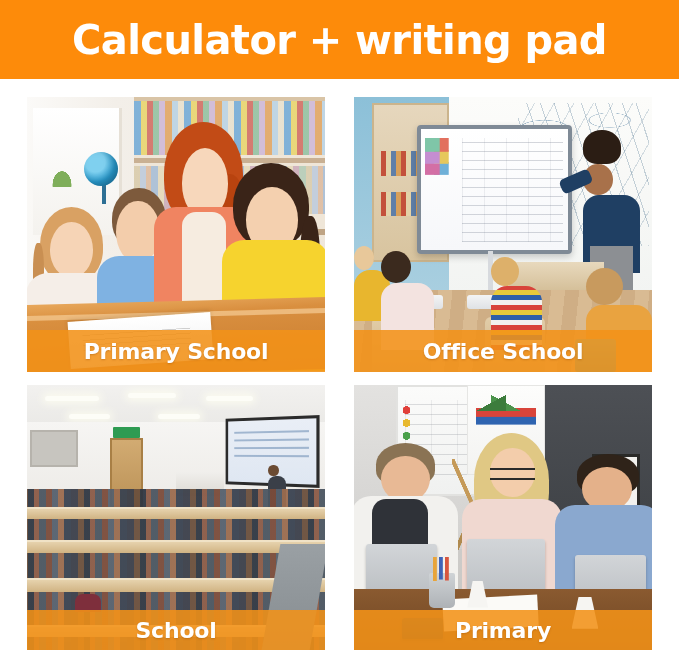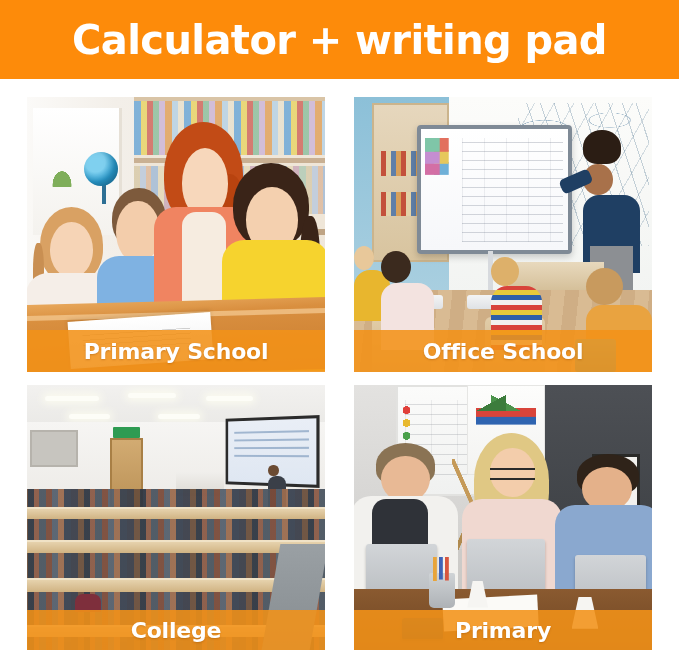--- a/index.html
+++ b/index.html
@@ -592,21 +592,21 @@
           <div class="green" style="right:6%;top:42%;"></div>
           <div class="tier" style="top:56%;height:9%;"></div>
           <div class="crowd" style="top:65%;height:20%;"></div>
           <div class="maroon" style="left:16%;top:66%;"></div>
           <div class="tier" style="top:85%;height:10%;"></div>
           <div class="crowd" style="top:92%;height:12%;"></div>
         </div>
         <div class="aisle"></div>
       </div>
       <div class="panel-label short">
-        <span class="panel-label-text">College</span>
+        <span class="panel-label-text">School</span>
       </div>
     </div>
 
     <div class="panel p4">
       <div class="photo">
         <div class="wallboard"></div>
         <div class="chalk"></div>
         <div class="whiteboard">
           <div class="notes"></div>
         </div>

